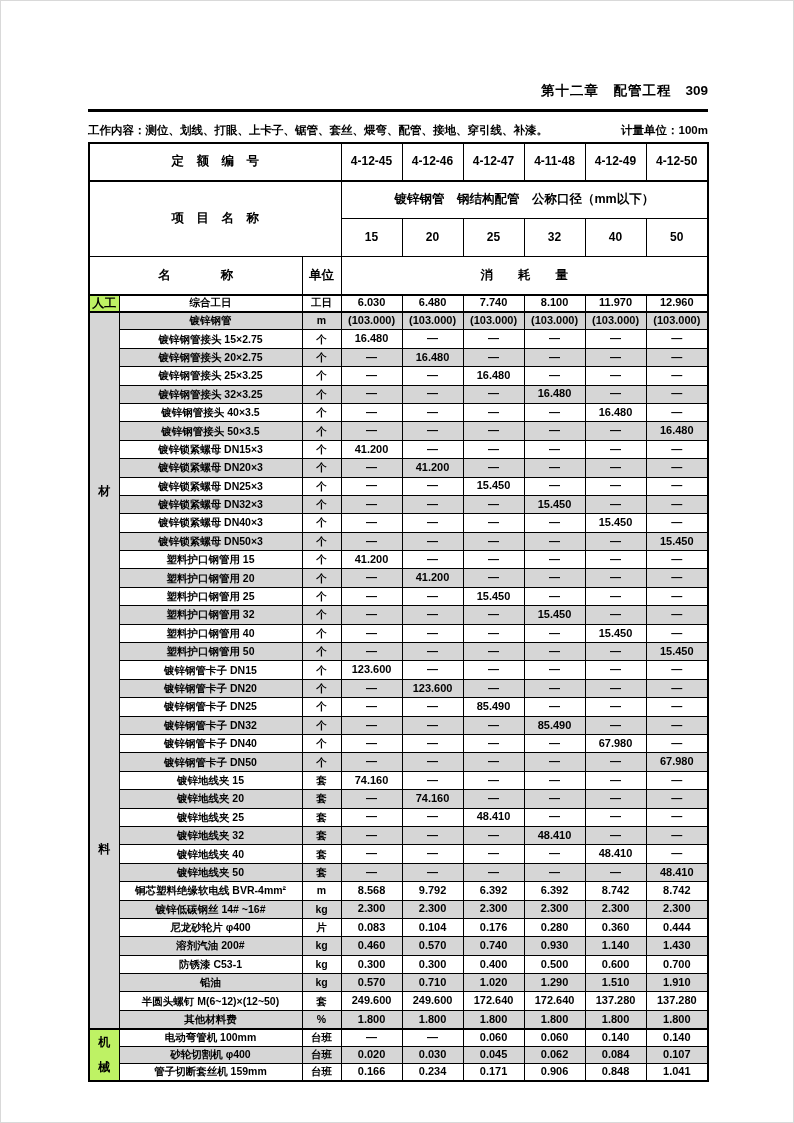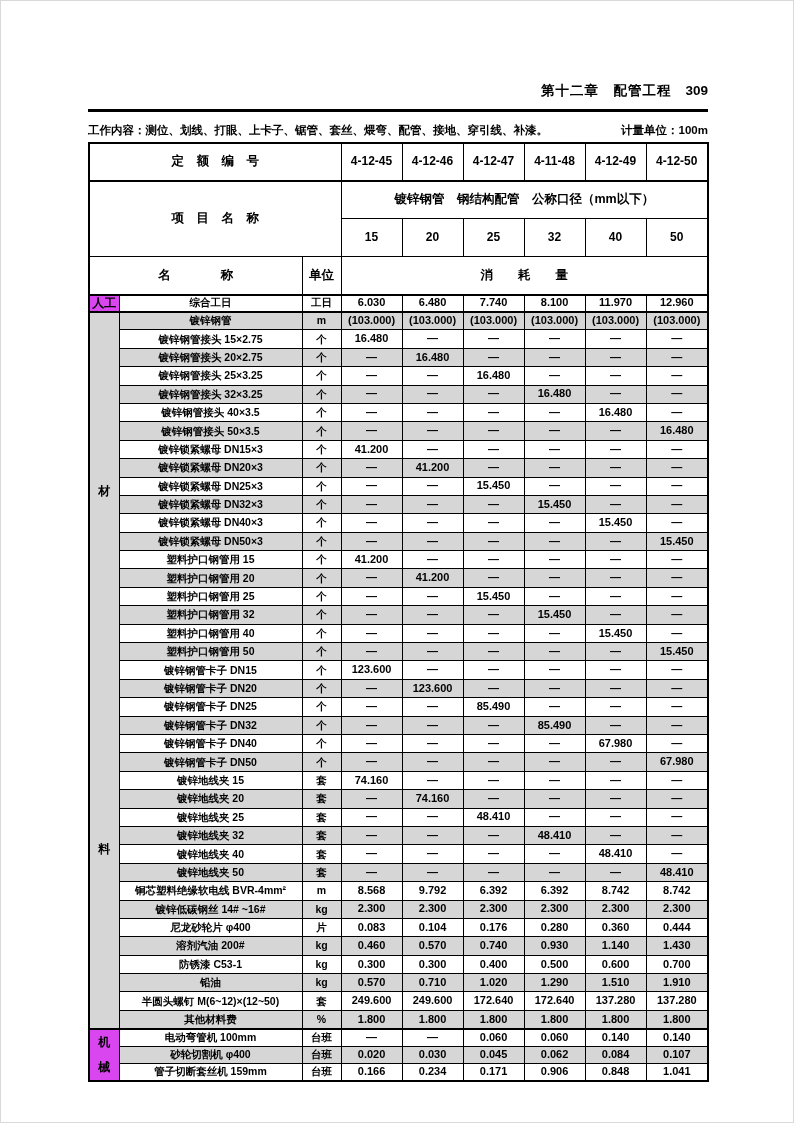--- a/index.html
+++ b/index.html
@@ -56,21 +56,21 @@
   }
   thead td { height: 38px; font-size: 12.5px; }
   thead td.num-head { font-size: 12px; }
   thead tr:first-child td { border-bottom: 2px solid #000; }
   thead tr:last-child td { border-bottom: 2.5px solid #000; }
   tbody td { height: 17px; font-size: 11px; }
   td.name-cell { text-align: left; padding-left: 5px; font-size: 10.5px; }
   td.unit-cell { font-size: 10.5px; }
   td.value-cell { font-size: 11px; }
   tr.shaded td { background: #d6d6d6; }
-  td.cat-cell { background: #d946ef; font-size: 12px; padding: 0; }
+  td.cat-cell { background: #bef264; font-size: 12px; padding: 0; }
   tr.section-start td { border-top: 2.5px solid #000; }
   .cat-stack {
     display: flex;
     flex-direction: column;
     justify-content: space-around;
     align-items: center;
     width: 100%;
   }
   .cat-stack.single { flex-direction: row; letter-spacing: 0; }
 </style>

